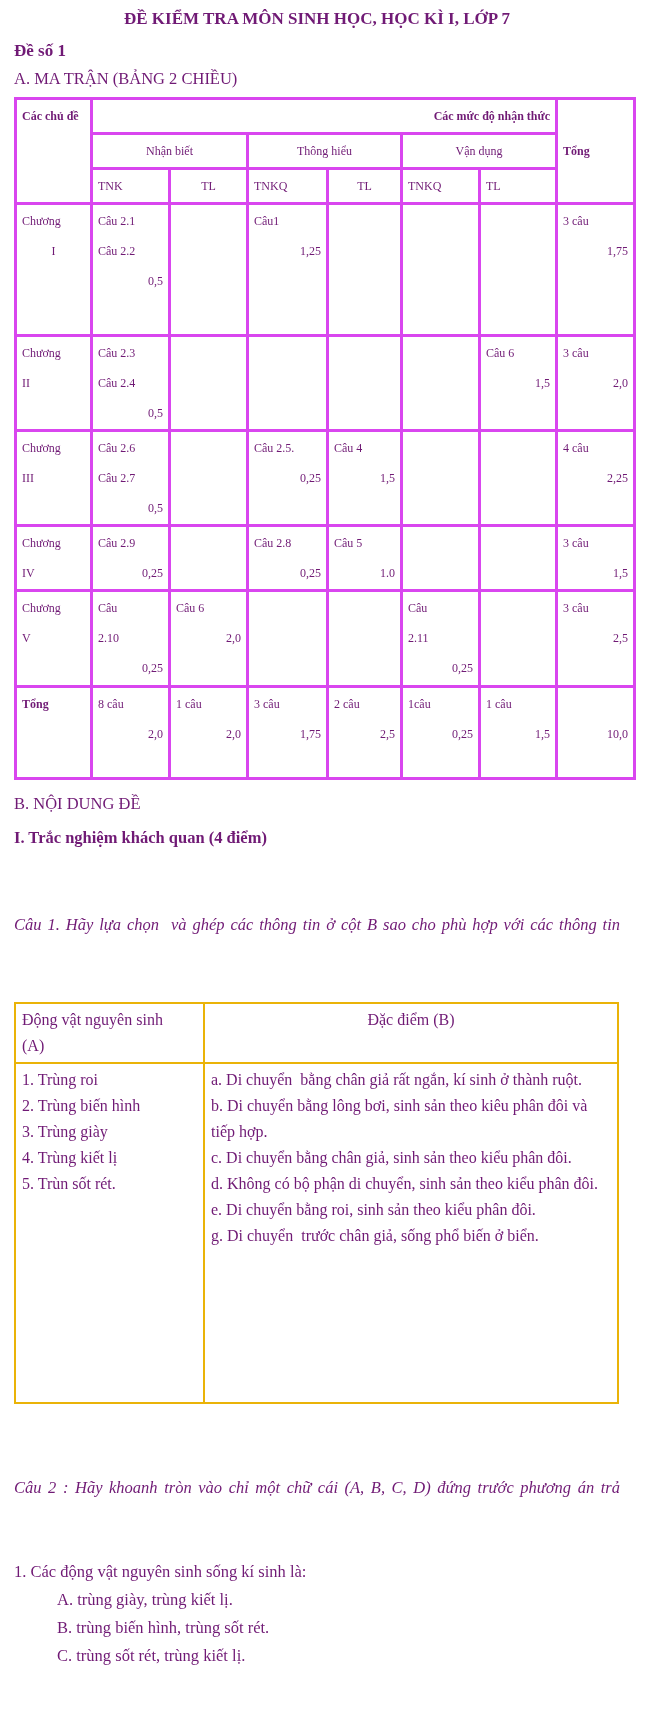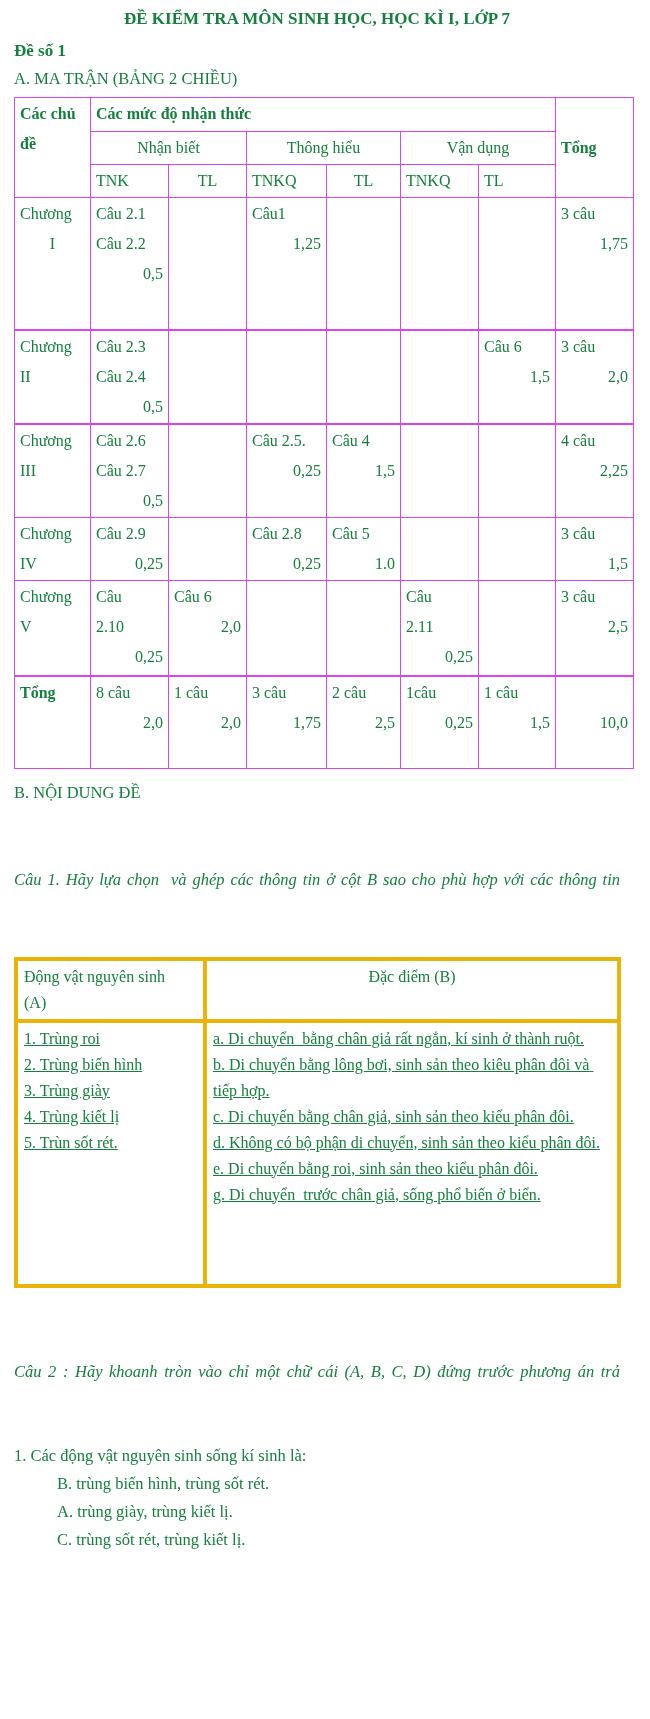--- a/index.html
+++ b/index.html
@@ -1,67 +1,67 @@
 <!DOCTYPE html>
 <html><head>
 <meta charset="utf-8">
 <style>
   html,body { margin:0; padding:0; background:#ffffff; }
   .page {
     position:relative;
     width:650px; height:1719px;
-    background:#fff; color:#15803d;
+    background:#fff; color:#701a75;
     font-family:"Liberation Serif", serif;
     font-size:16.5px;
     box-sizing:border-box;
     padding:8px 30px 0 14px;
     overflow:hidden;
   }
   .title { text-align:center; font-weight:bold; font-size:17px; line-height:22px; }
   .exam-no { font-weight:bold; font-size:17px; margin-top:10px; line-height:22px; }
   .sec-a { margin-top:6px; line-height:22px; }
 
   
   table.matrix { border-collapse:collapse; table-layout:fixed; margin-top:7px; width:619px; }
   table.matrix td {
-    border:1px solid #d946ef; vertical-align:top;
-    padding:1px 5px; font-size:16px; line-height:30px;
+    border:3px solid #d946ef; vertical-align:top;
+    padding:1px 5px; font-size:12px; line-height:30px;
     overflow:hidden;
   }
   table.matrix .num { text-align:right; }
   table.matrix .ctr { text-align:center; }
   table.matrix td.corner { font-weight:bold; }
-  table.matrix td.lvl { font-weight:bold; text-align:left; }
+  table.matrix td.lvl { font-weight:bold; text-align:right; }
   table.matrix td.grp { text-align:center; }
   table.matrix td.tot { font-weight:bold; vertical-align:middle; }
   tr.hr1 { height:34px; } tr.hr2 { height:31px; } tr.hr3 { height:30px; }
   tr.rI { height:132px; } tr.rII { height:92px; } tr.rIII { height:92px; }
   tr.rIV { height:63px; } tr.rV { height:96px; } tr.rT { height:92px; }
   tr.thick td { border-top-width:2px; }
   tr.rT td.lbl { font-weight:bold; }
   .drop1 { margin-top:30px; }
 
   
   .sec-b { margin-top:13px; line-height:22px; }
   .sec-i { margin-top:12px; font-weight:bold; line-height:22px; }
   .cau { font-style:italic; line-height:26px; white-space:pre-wrap; }
   .cau1 { margin-top:11px; }
   .cau2 { margin-top:14px; line-height:28px; }
   .force { text-align:justify; text-align-last:justify; }
 
   
   table.match { border-collapse:collapse; table-layout:fixed; margin-top:12px; width:603px; }
   table.match td {
-    border:4px solid #eab308; vertical-align:top;
+    border:2px solid #eab308; vertical-align:top;
     padding:3px 6px; font-size:16px; line-height:26px;
   }
   table.match td div { white-space:pre-wrap; }
   tr.mh { height:51px; }
   tr.mh td { border-bottom-width:2px; }
-  tr.mb { height:265px;text-decoration:underline; }
+  tr.mb { height:340px; }
   td.mb-h { text-align:center; }
 
   
   .q { line-height:28px; white-space:pre-wrap; }
   .q1 { margin-top:0; }
   .opt { margin-left:43px; line-height:28px; white-space:pre-wrap; }
 </style>
 </head>
 <body>
 
@@ -260,20 +260,21 @@
           <div class="num">1,5</div>
         </td>
         <td>
           <div class="num drop1">10,0</div>
         </td>
       </tr>
     </tbody>
   </table>
 
   <div class="sec-b">B. NỘI DUNG ĐỀ</div>
+  <div class="sec-i">I. Trắc nghiệm khách quan (4 điểm)</div>
 
   <div class="cau cau1">
     <div class="force">Câu 1. Hãy lựa chọn  và ghép các thông tin ở cột B sao cho phù hợp với các thông tin</div>
   </div>
 
   <table class="match">
     <colgroup>
         <col style="width:189px">
         <col style="width:414px">
       </colgroup>
@@ -303,17 +304,17 @@
         </td>
       </tr>
     </tbody>
   </table>
 
   <div class="cau cau2">
     <div class="force">Câu 2 : Hãy khoanh tròn vào chỉ một chữ cái (A, B, C, D) đứng trước phương án trả</div>
   </div>
 
   <div class="q q1">1. Các động vật nguyên sinh sống kí sinh là:</div>
+  <div class="opt">A. trùng giày, trùng kiết lị.</div>
   <div class="opt">B. trùng biến hình, trùng sốt rét.</div>
-  <div class="opt">A. trùng giày, trùng kiết lị.</div>
   <div class="opt">C. trùng sốt rét, trùng kiết lị.</div>
 
 </div>
 
 </body></html>

